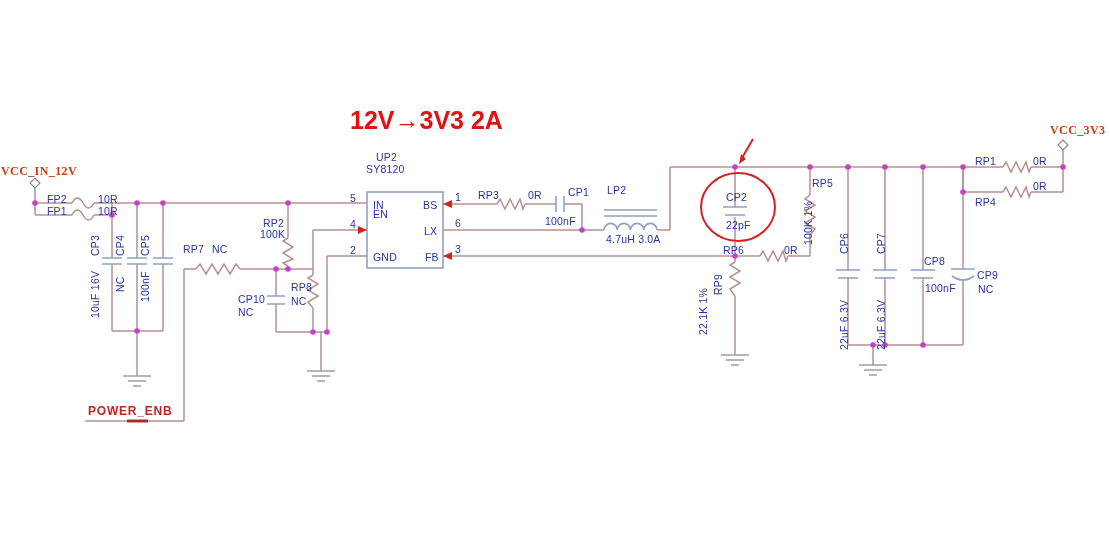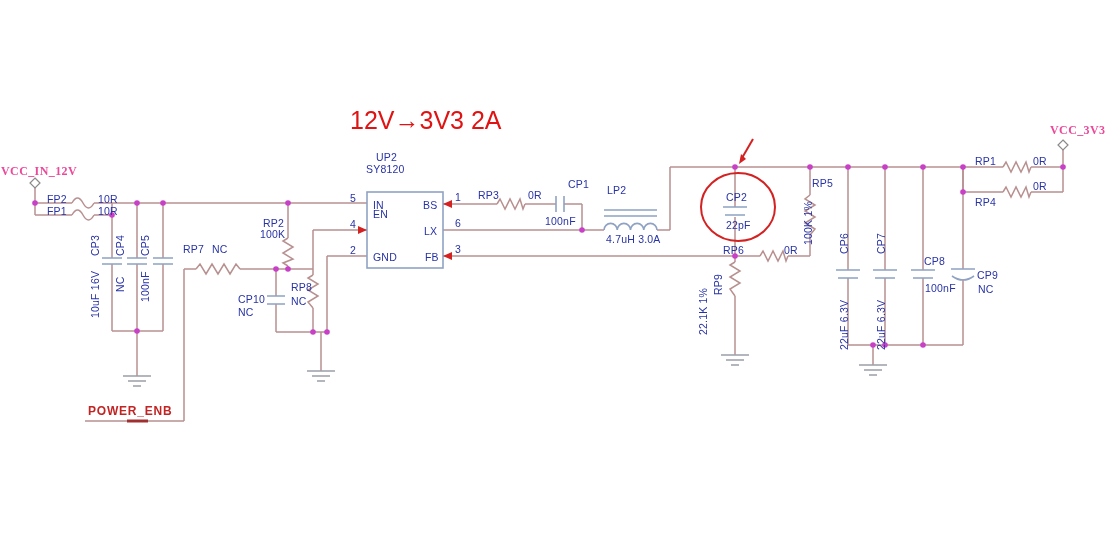--- a/index.html
+++ b/index.html
@@ -2,24 +2,24 @@
 <html><head>
 <meta charset="utf-8">
 <style>
   html,body{margin:0;padding:0;background:#fff;}
   #stage{position:relative;width:1110px;height:550px;background:#ffffff;overflow:hidden;
          font-family:"Liberation Sans",sans-serif;}
   svg{position:absolute;left:0;top:0;}
   .lbl{position:absolute;font:10.5px "Liberation Sans",sans-serif;color:#2833a6;
        white-space:nowrap;letter-spacing:.2px;line-height:12px;}
   .vlbl{transform:rotate(-90deg);transform-origin:0 100%;}
-  .net{position:absolute;font:bold 12px "Liberation Serif",serif;color:#ec4899;
+  .net{position:absolute;font:bold 12px "Liberation Serif",serif;color:#c2410c;
        white-space:nowrap;letter-spacing:.4px;}
   .red-note{position:absolute;color:#e01212;white-space:nowrap;font-family:"Liberation Sans",sans-serif;}
-  .title{font-size:25px;font-weight:normal;}
+  .title{font-size:25px;font-weight:bold;}
   .cjk{font-size:21px;font-weight:bold;letter-spacing:1px;}
   .enb{font:bold 12px "Liberation Sans",sans-serif;color:#c22323;letter-spacing:.8px;}
 </style>
 </head>
 <body>
 
 <div id="stage">
 
   <svg width="1110" height="550" viewBox="0 0 1110 550">
 
@@ -219,21 +219,21 @@
   <span class="lbl" style="left:212px;top:243px">NC</span>
   <span class="lbl" style="left:263px;top:217px">RP2</span>
   <span class="lbl" style="left:260px;top:228px">100K</span>
   <span class="lbl" style="left:238px;top:293px">CP10</span>
   <span class="lbl" style="left:238px;top:306px">NC</span>
   <span class="lbl" style="left:291px;top:281px">RP8</span>
   <span class="lbl" style="left:291px;top:295px">NC</span>
 
   <span class="lbl" style="left:478px;top:189px">RP3</span>
   <span class="lbl" style="left:528px;top:189px">0R</span>
-  <span class="lbl" style="left:568px;top:178px">CP1</span>
+  <span class="lbl" style="left:568px;top:186px">CP1</span>
   <span class="lbl" style="left:545px;top:215px">100nF</span>
 
   <span class="lbl" style="left:607px;top:184px">LP2</span>
   <span class="lbl" style="left:606px;top:233px">4.7uH 3.0A</span>
 
   <span class="lbl" style="left:726px;top:191px">CP2</span>
   <span class="lbl" style="left:726px;top:219px">22pF</span>
   <span class="lbl" style="left:812px;top:177px">RP5</span>
   <span class="lbl vlbl" style="left:814px;top:233px">100K 1%</span>
   <span class="lbl" style="left:723px;top:244px">RP6</span>

